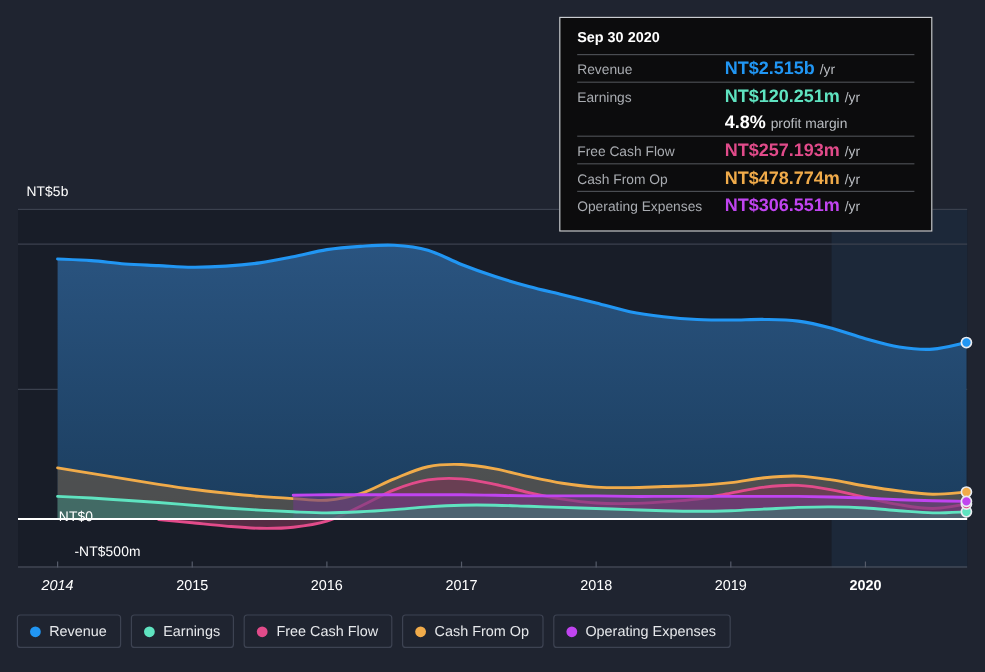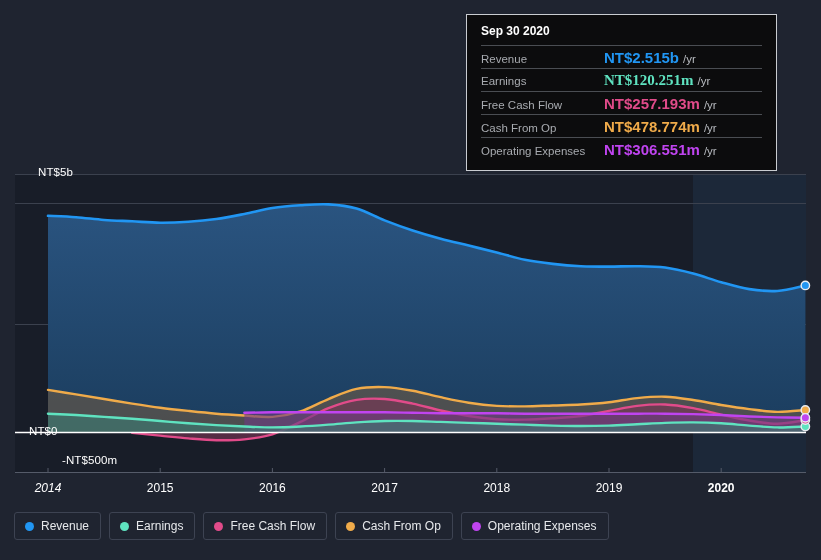--- a/index.html
+++ b/index.html
@@ -178,22 +178,22 @@
 
     <g id="endpoints-layer">
         <circle cx="805.35" cy="285.44" r="4.2" fill="#2196f3" stroke="#e9ecf1" stroke-width="1.4"></circle>
         <circle cx="805.35" cy="426.50" r="4.2" fill="#5fe3c0" stroke="#e9ecf1" stroke-width="1.4"></circle>
         <circle cx="805.35" cy="420.09" r="4.2" fill="#e14b8a" stroke="#e9ecf1" stroke-width="1.4"></circle>
         <circle cx="805.35" cy="410.02" r="4.2" fill="#f0ab4a" stroke="#e9ecf1" stroke-width="1.4"></circle>
         <circle cx="805.35" cy="417.80" r="4.2" fill="#c044f0" stroke="#e9ecf1" stroke-width="1.4"></circle>
       </g>
   </svg>
 
-  <div class="axis-label" style="left:22px; top:166px;margin-left:16px;">NT$5b</div>
-  <div class="axis-label" style="left:18px; top:425px;padding-left:11px;">NT$0</div>
+  <div class="axis-label" style="left:22px; top:154px;">NT$5b</div>
+  <div class="axis-label" style="left:38px; top:425px;padding-left:11px;">NT$0</div>
   <div class="axis-label" style="left:22px; top:454px;margin-left:40px;">-NT$500m</div>
 
   <div id="xlabels">
       <div class="xtick" style="left: 48px; top: 481px; font-style: italic;">2014</div>
       <div class="xtick" style="left: 160.2px; top: 481px;">2015</div>
       <div class="xtick" style="left: 272.4px; top: 481px;">2016</div>
       <div class="xtick" style="left: 384.6px; top: 481px;">2017</div>
       <div class="xtick" style="left: 496.8px; top: 481px;">2018</div>
       <div class="xtick" style="left: 609px; top: 481px; text-align: center;">2019</div>
       <div class="xtick" style="left: 721.2px; top: 481px; font-weight: bold;">2020</div>
@@ -201,21 +201,25 @@
 
   <div id="tooltip">
     <div class="tt-title">Sep 30 2020</div>
     <div id="tooltip-rows">
         <div class="tt-row">
           <div class="tt-label">Revenue</div>
           <div><span class="tt-val" style="color: rgb(33, 150, 243);">NT$2.515b</span><span class="tt-unit">/yr</span></div>
         </div>
         <div class="tt-row">
           <div class="tt-label">Earnings</div>
-          <div><span class="tt-val" style="color: rgb(95, 227, 192); font-family: Liberation Serif, serif;">NT$120.251m</span><span class="tt-unit">/yr</span></div>
+          <div><span class="tt-val" style="color: rgb(95, 227, 192);">NT$120.251m</span><span class="tt-unit">/yr</span></div>
+        </div>
+        <div class="tt-row noline">
+          <div class="tt-label"></div>
+          <div><span class="tt-val" style="color: rgb(255, 255, 255);">4.8%</span><span class="tt-unit">profit margin</span></div>
         </div>
         <div class="tt-row">
           <div class="tt-label">Free Cash Flow</div>
           <div><span class="tt-val" style="color: rgb(225, 75, 138);">NT$257.193m</span><span class="tt-unit">/yr</span></div>
         </div>
         <div class="tt-row">
           <div class="tt-label">Cash From Op</div>
           <div><span class="tt-val" style="color: rgb(240, 171, 74);">NT$478.774m</span><span class="tt-unit">/yr</span></div>
         </div>
         <div class="tt-row">

